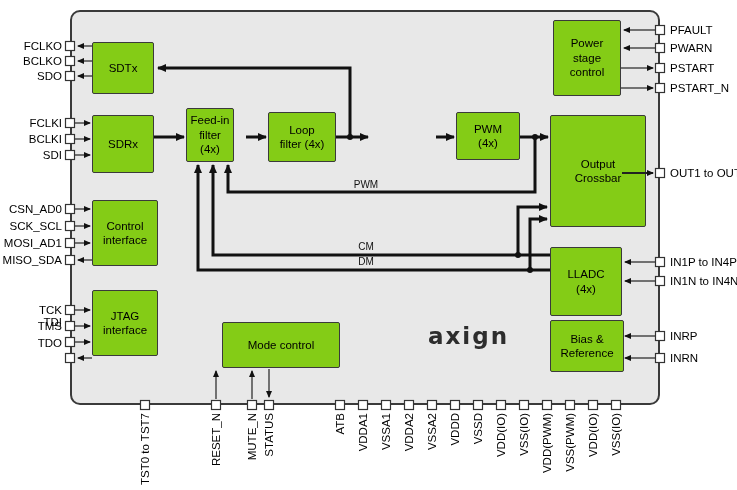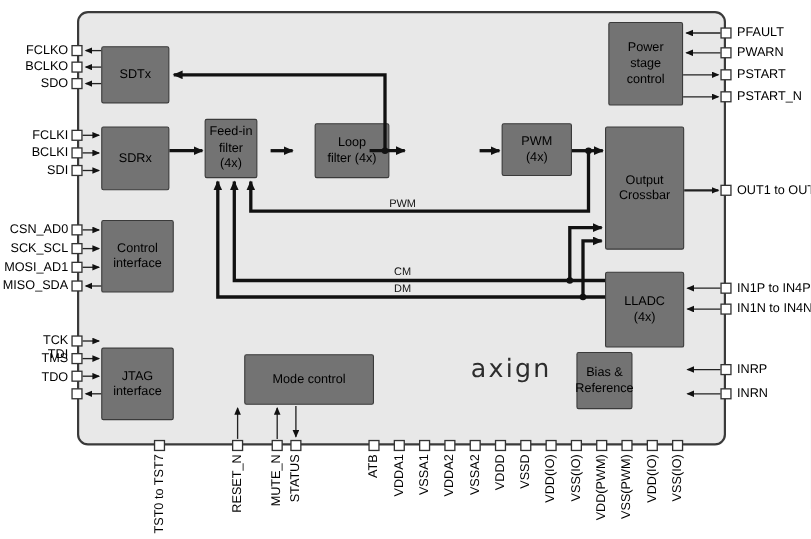--- a/index.html
+++ b/index.html
@@ -1,28 +1,28 @@
 <!DOCTYPE html>
 <html><head>
 <meta charset="utf-8">
 <title>Block Diagram</title>
 <style>
   * { box-sizing: border-box; margin: 0; padding: 0; }
   body { background:#fff; font-family:"Liberation Sans", sans-serif; }
   .canvas { position:relative; width:737px; height:490px; background:#fff; overflow:hidden; }
   .chip { position:absolute; left:70px; top:10px; width:590px; height:395px;
           background:#e8e8e8; border:2px solid #3a3a3a; border-radius:10px; }
-  .block { position:absolute; background:#737373; border:1.5px solid #3a3a3a; border-radius:2px;
+  .block { position:absolute; background:#84cc16; border:1.5px solid #3a3a3a; border-radius:2px;
            display:flex; align-items:center; justify-content:center; text-align:center;
            font-size:11.5px; line-height:1.25; color:#000; white-space:pre-line; }
   .pl { position:absolute; left:0; width:62px; text-align:right; font-size:11.5px; color:#000; height:14px; line-height:14px; }
   .pr { position:absolute; left:670px; font-size:11.5px; color:#000; height:14px; line-height:14px; white-space:nowrap; }
   .pb { position:absolute; top:413px; writing-mode:vertical-rl; transform:rotate(180deg);
         font-size:11.5px; color:#000; white-space:nowrap; line-height:14px; }
-  .logo { position:absolute; left:428px; top:323px; font-size:23px; font-weight:normal;
+  .logo { position:absolute; left:428px; top:323px; font-size:23px; font-weight:bold;
           letter-spacing:2px; color:#2d2d2d; font-family:"DejaVu Sans", sans-serif; }
   svg.overlay { position:absolute; left:0; top:0; pointer-events:none; }
   .tk { stroke:#111; stroke-width:3; fill:none; }
   .tn { stroke:#222; stroke-width:1.2; fill:none; }
   .tn2 { stroke:#222; stroke-width:2; fill:none; }
   .sq { fill:#fff; stroke:#333; stroke-width:1.2; }
   .jct { fill:#111; }
   svg text { font-size:10px; fill:#111; text-anchor:middle; font-family:"Liberation Sans", sans-serif; }
 </style>
 </head>
@@ -30,36 +30,36 @@
 
 <div class="canvas">
 
   <div class="chip"></div>
 
   <div class="block" style="left:92px;top:42px;width:62px;height:52px">SDTx</div>
   <div class="block" style="left:92px;top:115px;width:62px;height:58px">SDRx</div>
   <div class="block" style="left:186px;top:108px;width:48px;height:54px">Feed-in
 filter
 (4x)</div>
-  <div class="block" style="left:286px;top:112px;width:68px;height:50px">Loop
+  <div class="block" style="left:268px;top:112px;width:68px;height:50px">Loop
 filter (4x)</div>
   <div class="block" style="left:456px;top:112px;width:64px;height:48px">PWM
 (4x)</div>
-  <div class="block" style="left:550px;top:115px;width:72px;height:112px">Output
+  <div class="block" style="left:550px;top:115px;width:96px;height:112px">Output
 Crossbar</div>
   <div class="block" style="left:553px;top:20px;width:68px;height:76px">Power
 stage
 control</div>
   <div class="block" style="left:550px;top:247px;width:72px;height:69px">LLADC
 (4x)</div>
-  <div class="block" style="left:524px;top:320px;width:51px;height:52px">Bias &amp;
+  <div class="block" style="left:550px;top:320px;width:74px;height:52px">Bias &amp;
 Reference</div>
   <div class="block" style="left:92px;top:200px;width:66px;height:66px">Control
 interface</div>
-  <div class="block" style="left:92px;top:316px;width:66px;height:66px">JTAG
+  <div class="block" style="left:92px;top:290px;width:66px;height:66px">JTAG
 interface</div>
   <div class="block" style="left:222px;top:322px;width:118px;height:46px">Mode control</div>
 
   <div class="logo">axign</div>
 
   <div class="pl" style="top:39px">FCLKO</div>
   <div class="pl" style="top:54px">BCLKO</div>
   <div class="pl" style="top:69px">SDO</div>
   <div class="pl" style="top:116px">FCLKI</div>
   <div class="pl" style="top:132px">BCLKI</div>

